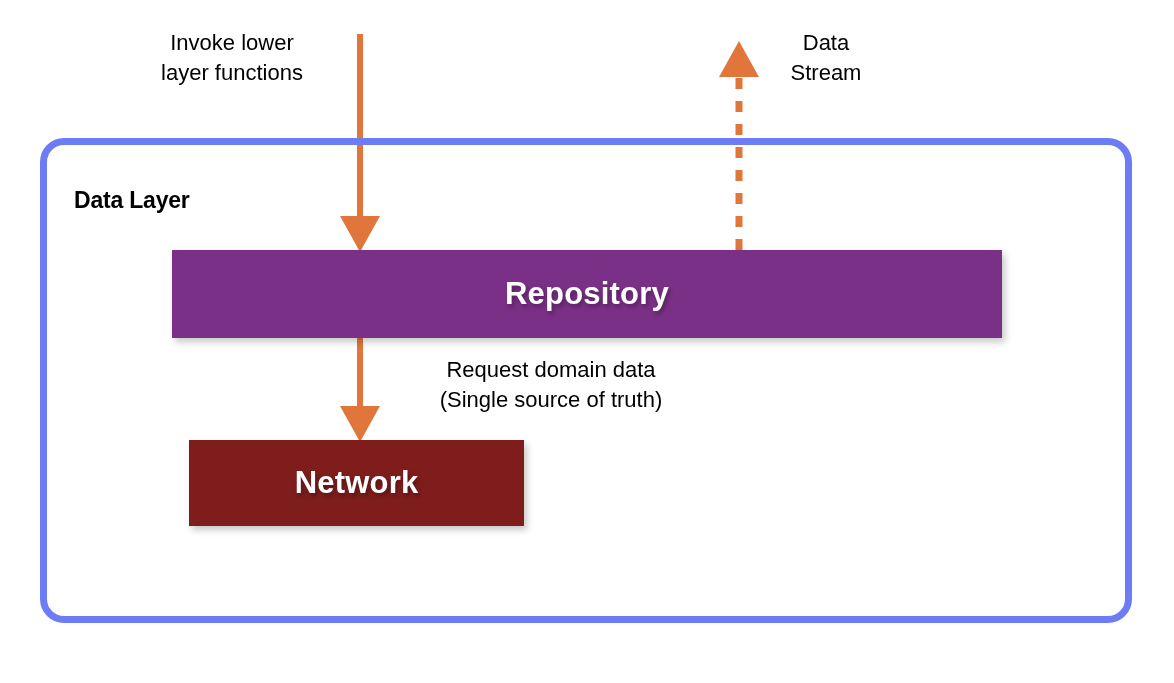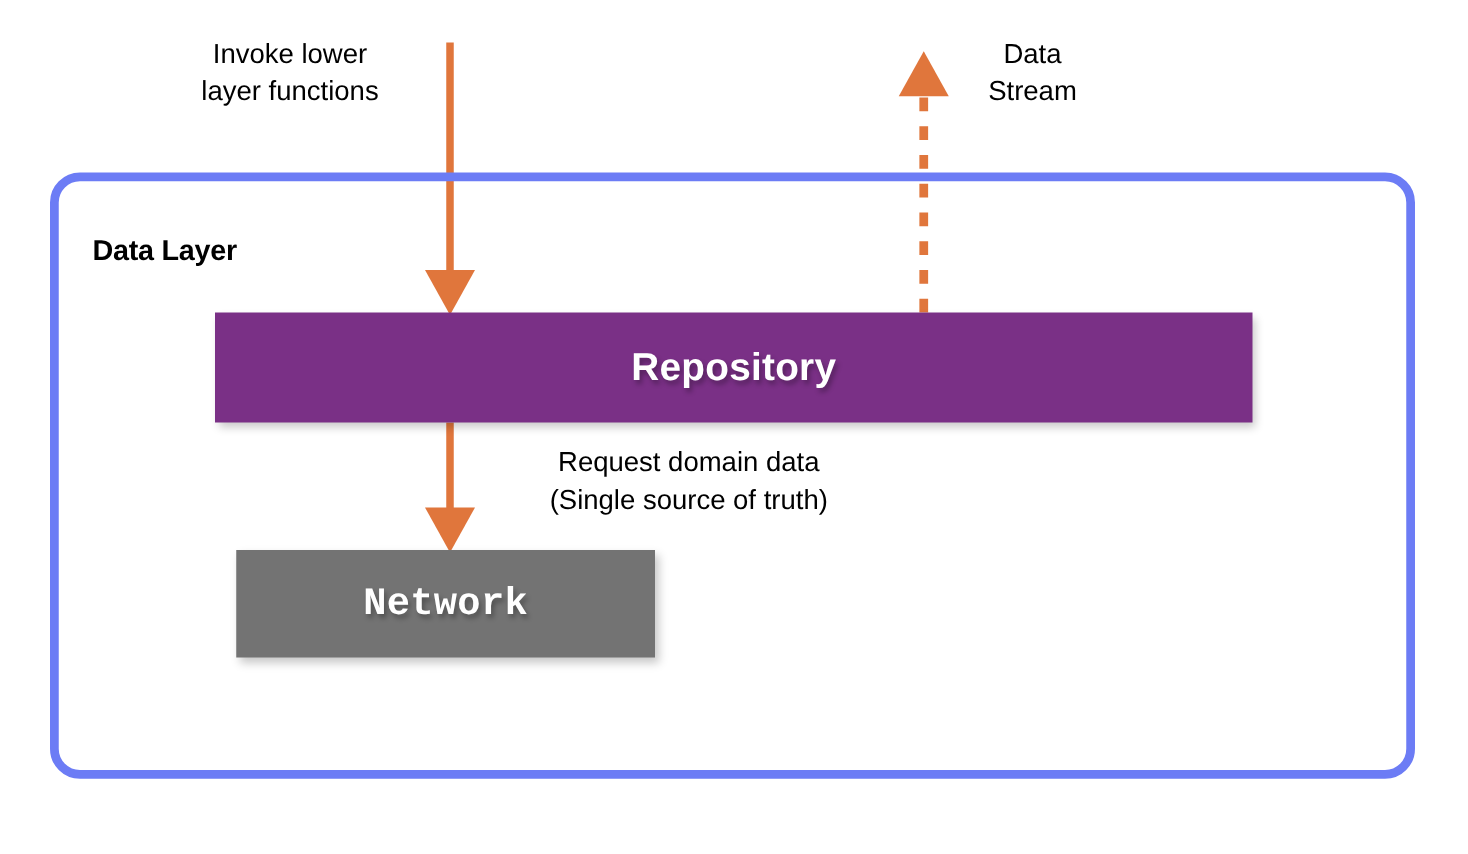--- a/index.html
+++ b/index.html
@@ -65,22 +65,21 @@
     width: 830px;
     height: 88px;
     background: #7a3086;
     align-items: center;
   }
   .network-block {
     left: 189px;
     top: 440px;
     width: 335px;
     height: 86px;
-    background: #737373;
-    font-family: Liberation Mono, monospace;
+    background: #7f1d1d;
   }
 
   
   .annot {
     position: absolute;
     color: #000000;
     font-weight: normal;
     font-size: 22px;
     line-height: 30px;
     white-space: pre-line;

